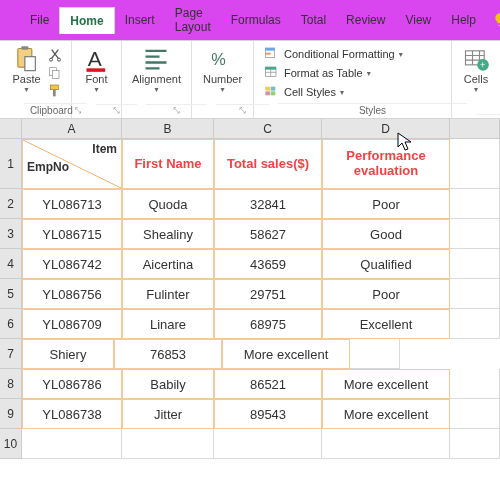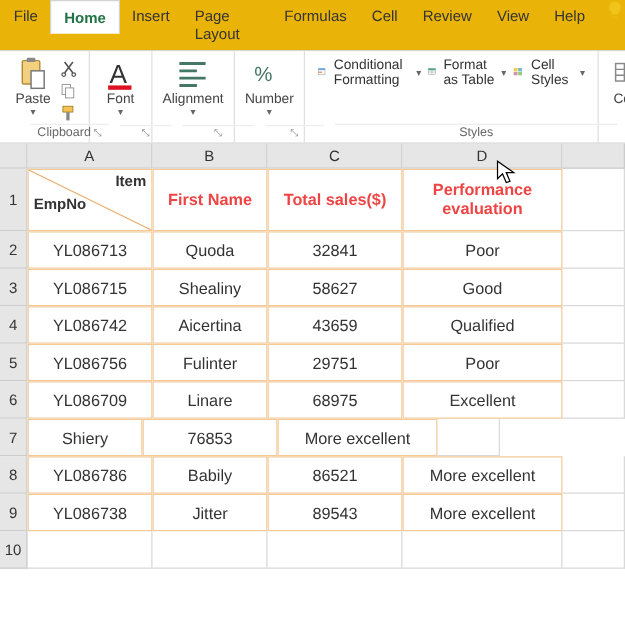--- a/index.html
+++ b/index.html
@@ -1,36 +1,36 @@
 <!DOCTYPE html>
 <html><head>
 <meta charset="utf-8">
 <style>
 * { margin: 0; padding: 0; box-sizing: border-box; font-family: 'Segoe UI', Tahoma, sans-serif; }
 body { width: 500px; height: 500px; background: #fff; overflow: hidden; font-size: 12px; }
 
 
-.tabs { display: flex; align-items: flex-start; background: #eab308; border-bottom: 1px solid #d4d4d4; padding-left: 1px; }
+.tabs { display: flex; align-items: center; background: #d946ef; border-bottom: 1px solid #d4d4d4; padding-left: 20px; }
 .tab { padding: 6px 10px; color: #333; cursor: pointer; }
 .tab.active { background: #fff; color: #217346; font-weight: 600; border: 1px solid #d4d4d4; border-bottom: none; }
 .tell-me { margin-left: 6px; display: flex; align-items: center; }
 
 
 .ribbon { display: flex; background: #fff; border-bottom: 1px solid #d4d4d4; }
 .group { display: flex; flex-direction: column; align-items: center; border-right: 1px solid #e0e0e0; padding: 2px 4px 1px 4px; }
 .group-content { display: flex; align-items: flex-start; gap: 2px; flex: 1; }
 .group-label { font-size: 10px; color: #666; text-align: center; padding: 1px 0; width: 100%; border-top: 1px solid #eee; display: flex; justify-content: center; align-items: center; gap: 2px; margin-left: 40px; }
 .dialog-launcher { font-size: 8px; color: #888; }
 .btn { display: flex; flex-direction: column; align-items: center; padding: 2px 4px; cursor: pointer; }
 .btn-label { font-size: 11px; color: #444; }
 .icon { width: 16px; height: 16px; display: inline-block; }
 .icon-lg { width: 28px; height: 28px; }
 .dd-arrow { font-size: 8px; color: #666; }
 .styles-item { display: flex; align-items: center; gap: 4px; padding: 1px 2px; font-size: 11px; color: #333; cursor: pointer; }
-.styles-col { display: flex; gap: 1px; }
+.styles-col { display: flex; flex-direction: column; gap: 1px; }
 
 
 .grid-area { display: flex; }
 .row-headers { display: flex; flex-direction: column; }
 .col-headers { display: flex; }
 .ch, .rh { background: #e6e6e6; border-right: 1px solid #ccc; border-bottom: 1px solid #ccc; color: #333; text-align: center; font-size: 12px; }
 .ch { height: 20px; line-height: 20px; }
 .rh { width: 22px; display: flex; align-items: center; justify-content: center; }
 .corner { width: 22px; height: 20px; background: #e6e6e6; border-right: 1px solid #ccc; border-bottom: 1px solid #ccc; }
 .cells { display: flex; flex-direction: column; }
@@ -61,21 +61,21 @@
 </style>
 </head>
 <body>
 
 <div class="tabs">
   <div class="tab">File</div>
   <div class="tab active">Home</div>
   <div class="tab">Insert</div>
   <div class="tab">Page Layout</div>
   <div class="tab">Formulas</div>
-  <div class="tab">Cell</div>
+  <div class="tab">Total</div>
   <div class="tab">Review</div>
   <div class="tab">View</div>
   <div class="tab">Help</div>
   <div class="tell-me">
     <svg class="icon" viewBox="0 0 24 24">
         <path fill="#f0c419" d="M9 21h6v-1H9v1zm3-19a7 7 0 00-4 12.7V17h8v-2.3A7 7 0 0012 2z"></path>
       </svg>
   </div>
 </div>
 

